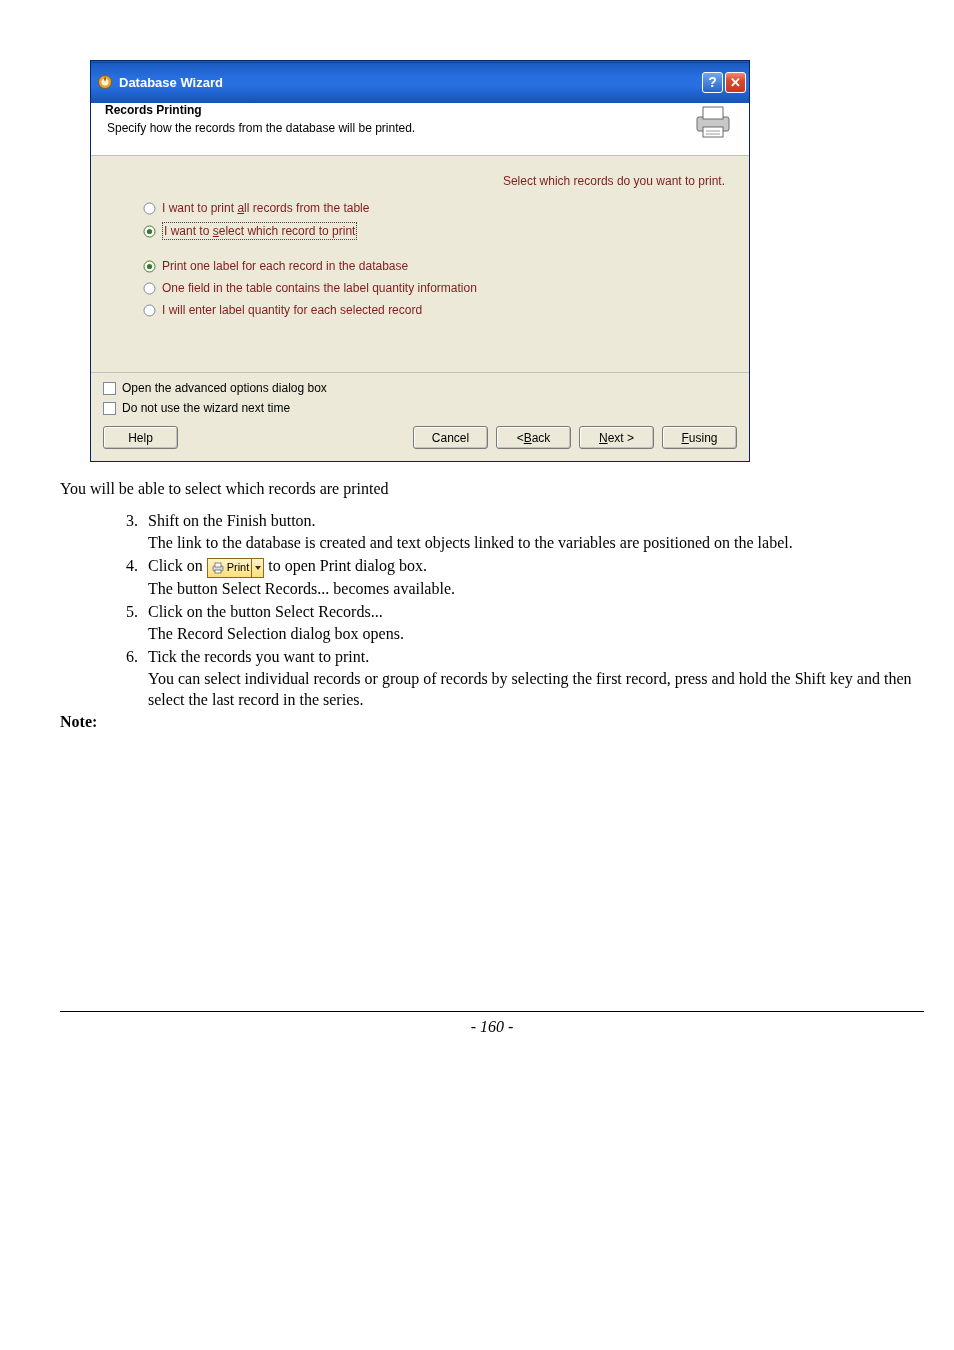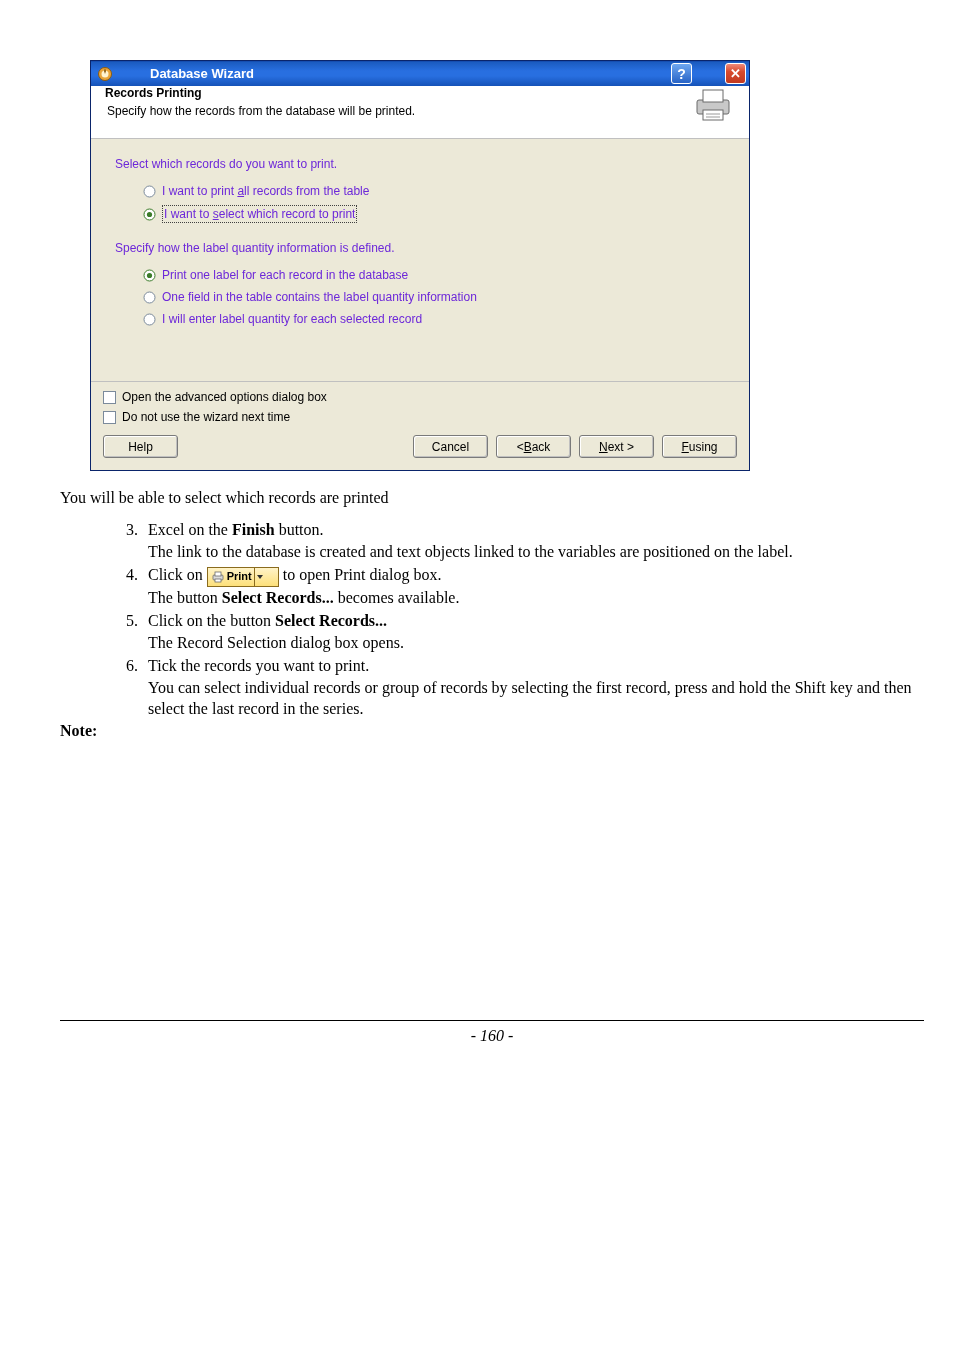--- a/index.html
+++ b/index.html
@@ -21,27 +21,26 @@
     width: 660px;
     border: 1px solid #0a246a;
     background: #ece9d8;
     margin-left: 30px;
     font-family: Tahoma, Arial, sans-serif;
     font-size: 12px;
   }
   .titlebar {
     display: flex;
     align-items: center;
-    height: 25px;
+    height: 42px;
     background: linear-gradient(to bottom, #2a6ed5 0%, #0a3e9f 3%, #1b5cc1 6%, #286fe0 40%, #286fe0 60%, #1552b8 100%);
     padding: 0 3px 0 6px;
     color: #ffffff;
     font-weight: bold;
     font-size: 13px;
-    gap: 31px;
   }
   .titlebar .app-icon {
     width: 16px; height: 16px;
     margin-right: 6px;
     display: inline-block;
   }
   .titlebar .app-icon svg { display:block; }
   .titlebar .spacer { flex: 1; }
   .titlebar-btn {
     width: 21px; height: 21px;
@@ -81,21 +80,22 @@
   .wizard-header .hsub {
     margin-left: 2px;
   }
   .wizard-header .printer-ico {
     width: 44px; height: 38px;
   }
 
   .wizard-body {
     padding: 18px 24px 40px 24px;
     background: #ece9d8;
-    color: #6d28d9;
+    color: #7f1d1d;
+    text-align: right;
   }
   .body-label { margin-bottom: 12px; }
   .radio-group { margin-left: 28px; margin-bottom: 18px; }
   .radio-row {
     display: flex;
     align-items: center;
     margin-bottom: 6px;
     line-height: 16px;
   }
   .radio-row .radio {
@@ -154,33 +154,32 @@
   
   .doc-text { margin-top: 18px; font-size: 16px; }
   .doc-text p { margin: 0 0 12px 0; }
   ol.steps {
     margin: 4px 0 0 0;
     padding-left: 82px;
     line-height: 1.35;
   }
   ol.steps li { margin-bottom: 2px; padding-left: 6px; }
   ol.steps li .after { display:block; }
-  .bold { font-weight: bold; }
+  .bold { font-weight: normal; }
   .print-btn-inline {
     display: inline-flex;
     align-items: center;
     vertical-align: middle;
     height: 20px;
     border: 1px solid #8a6b1e;
     background: linear-gradient(to bottom, #fff3c8, #fde07a);
     font-family: Tahoma, Arial, sans-serif;
     font-size: 11px;
-    padding: 0 12px 0 3px;
+    padding: 0 0 0 3px;
     box-sizing: border-box;
-    font-weight: bold;
   }
   .print-btn-inline .pico {
     width: 14px; height: 14px;
     display:inline-flex; align-items:center; justify-content:center;
     margin-right: 2px;
   }
   .print-btn-inline .pico svg { display:block; }
   .print-btn-inline .plabel { padding-right: 2px; }
   .print-btn-inline .dd {
     width: 12px;
@@ -256,21 +255,20 @@
           <span class="radio">
             <svg width="13" height="13" viewBox="0 0 13 13">
               <circle cx="6.5" cy="6.5" r="5.5" fill="#ffffff" stroke="#3b7c2a" stroke-width="1"></circle>
               <circle cx="6.5" cy="6.5" r="2.6" fill="#3b7c2a"></circle>
             </svg>
           </span>
           <span class="rlabel dotted-focus"><span>I want to </span><span class="ul">s</span><span>elect which record to print</span></span>
         </div>
       </div>
 
-      <div class="body-label">Specify how the label quantity information is defined.</div>
       <div class="radio-group" style="margin-bottom:14px">
         <div class="radio-row">
           <span class="radio">
             <svg width="13" height="13" viewBox="0 0 13 13">
               <circle cx="6.5" cy="6.5" r="5.5" fill="#ffffff" stroke="#3b7c2a" stroke-width="1"></circle>
               <circle cx="6.5" cy="6.5" r="2.6" fill="#3b7c2a"></circle>
             </svg>
           </span>
           <span class="rlabel">Print one label for each record in the database</span>
         </div>
@@ -322,21 +320,21 @@
       </div>
     </div>
 
   </div>
 
   <div class="doc-text">
     <p>You will be able to select which records are printed</p>
 
     <ol class="steps" start="3">
       <li>
-        <span>Excel on the </span><span class="bold">Finish</span><span> button.</span>
+        <span>Shift on the </span><span class="bold">Finish</span><span> button.</span>
         <span class="after"> The link to the database is created and text objects linked to the variables are positioned on the label.</span>
       </li>
       <li>
         <span>Click on </span><span class="print-btn-inline">
           <span class="pico">
             <svg width="14" height="14" viewBox="0 0 14 14">
               <rect x="2" y="5" width="10" height="5" rx="1" fill="#dcdcdc" stroke="#6b6b6b" stroke-width="0.8"></rect>
               <rect x="4" y="2" width="6" height="4" fill="#ffffff" stroke="#6b6b6b" stroke-width="0.8"></rect>
               <rect x="4" y="9" width="6" height="3" fill="#ffffff" stroke="#6b6b6b" stroke-width="0.8"></rect>
             </svg>

